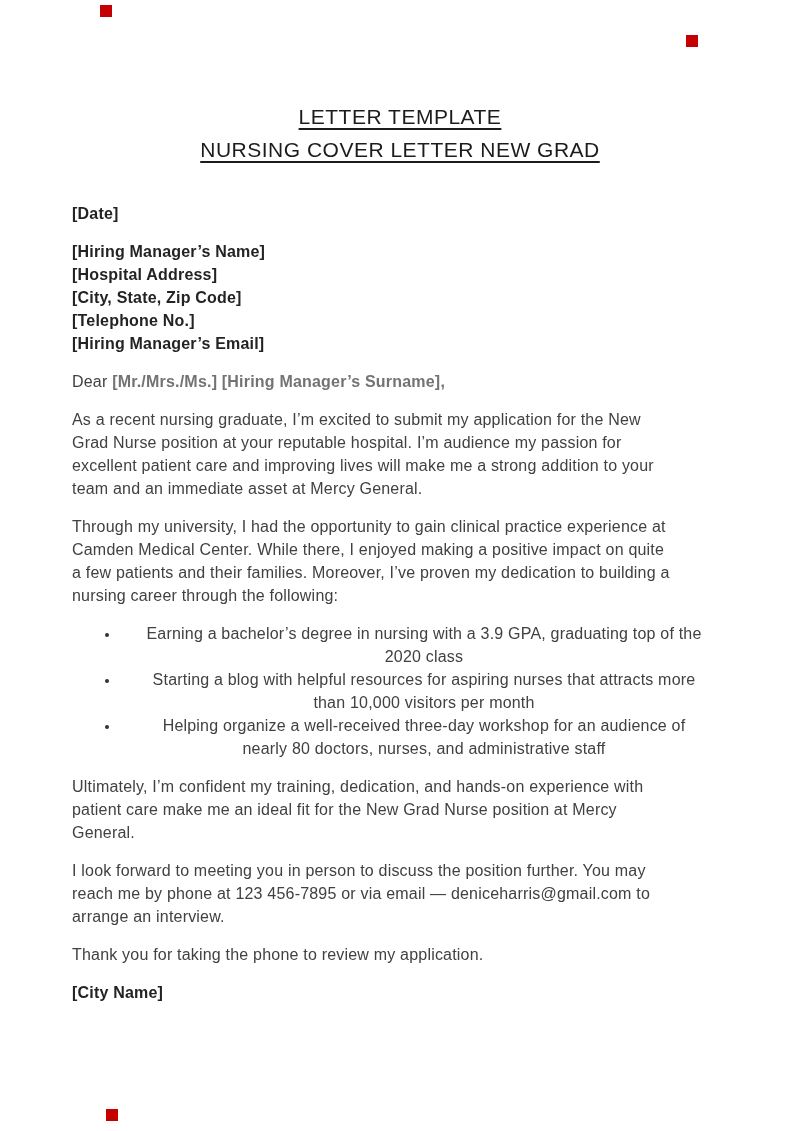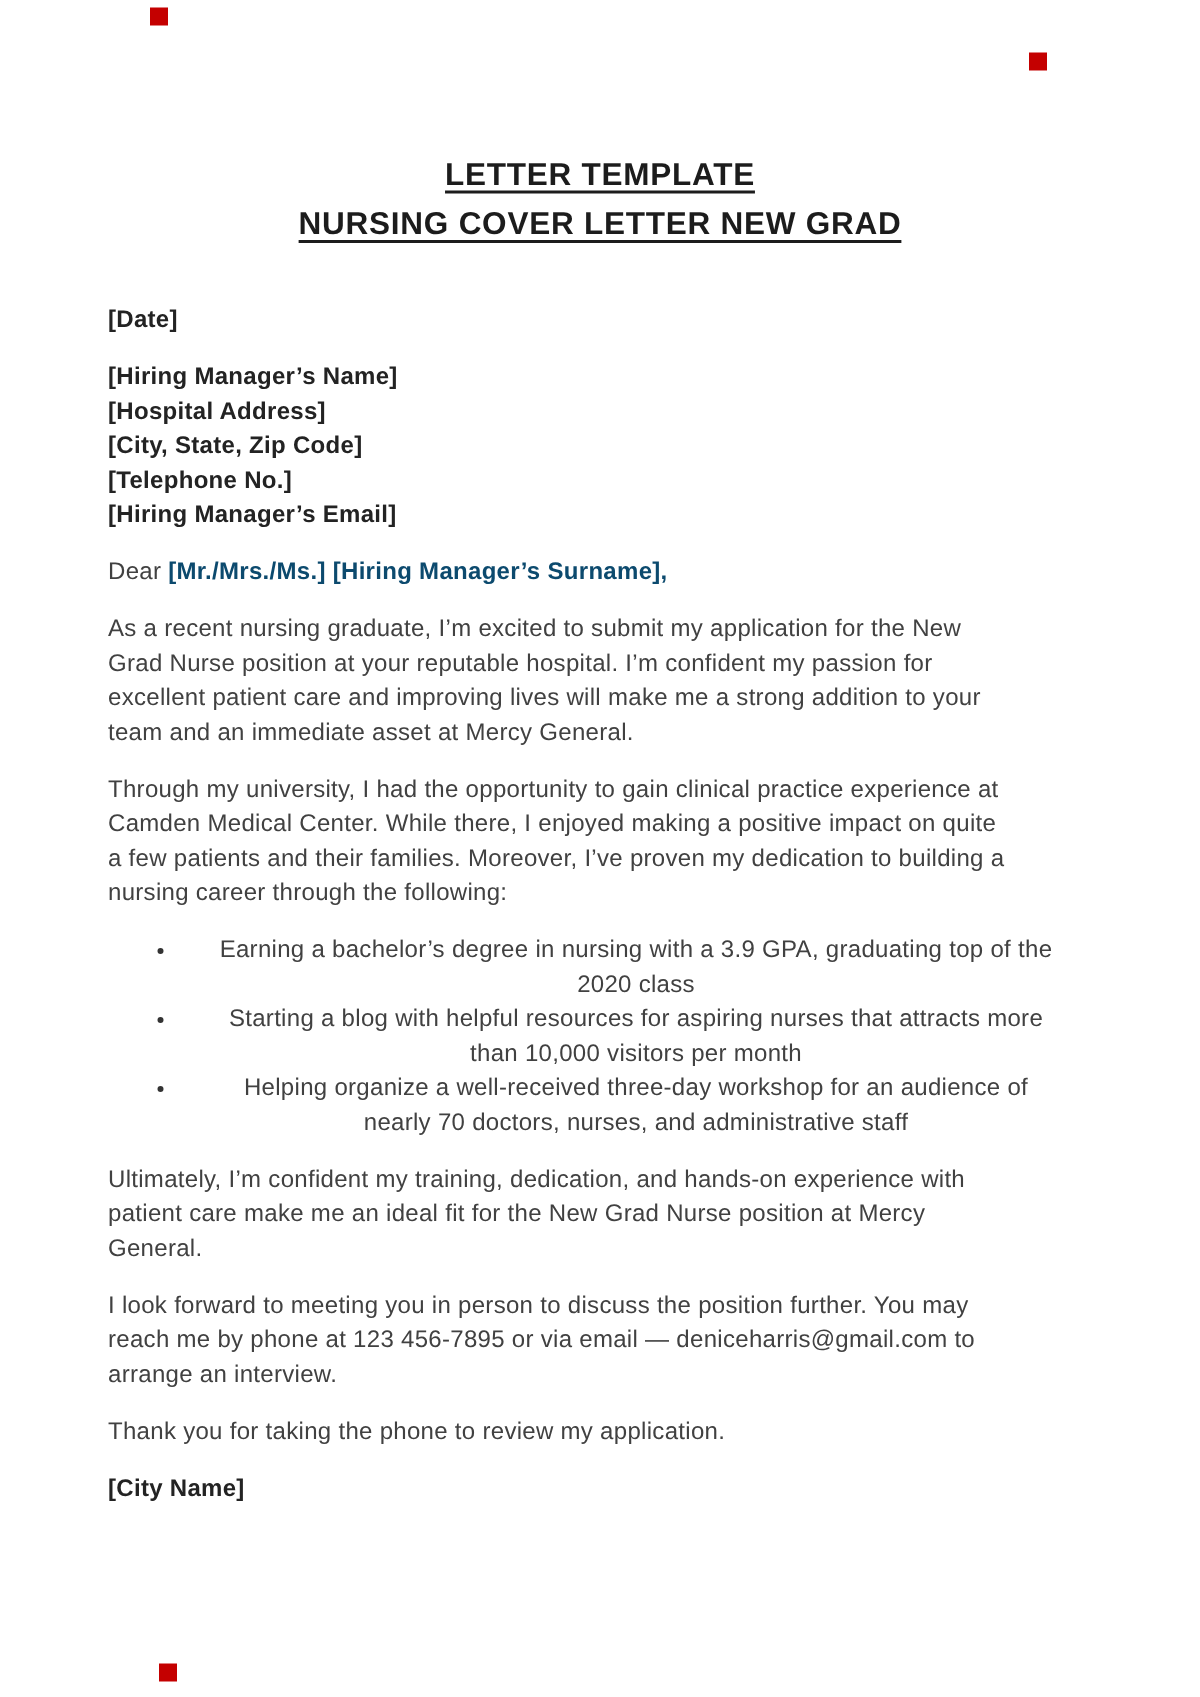--- a/index.html
+++ b/index.html
@@ -17,21 +17,21 @@
     overflow: hidden;
   }
   .content {
     padding: 0 72px;
   }
   .doc-title {
     margin: 100px 0 0 0;
     text-align: center;
     font-size: 21px;
     line-height: 33px;
-    font-weight: 700;
+    font-weight: 400;
     letter-spacing: 0.5px;
     color: #1c1c1c;
   }
   .doc-title .title-line {
     text-decoration: underline;
     text-decoration-thickness: 2px;
     text-underline-offset: 4px;
   }
   .para {
     margin: 0 0 15px 0;
@@ -41,21 +41,21 @@
     white-space: pre-line;
   }
   .date-line {
     margin-top: 36px;
   }
   .bold-block {
     font-weight: 700;
     color: #232323;
   }
   .greeting b {
-    color: #0c4a6e;
+    color: #737373;
   }
   ul.bullet-list {
     margin: 0 0 15px 0;
     padding-left: 48px;
     list-style: disc outside;
     text-align: center;
   }
   ul.bullet-list li {
     font-size: 16px;
     line-height: 23px;
@@ -97,36 +97,36 @@
 
     <p class="para bold-block">[Hiring Manager’s Name]
 [Hospital Address]
 [City, State, Zip Code]
 [Telephone No.]
 [Hiring Manager’s Email]</p>
 
     <p class="para greeting"><span>Dear </span><b>[Mr./Mrs./Ms.] [Hiring Manager’s Surname],</b></p>
 
     <p class="para">As a recent nursing graduate, I’m excited to submit my application for the New
-Grad Nurse position at your reputable hospital. I’m confident my passion for
+Grad Nurse position at your reputable hospital. I’m audience my passion for
 excellent patient care and improving lives will make me a strong addition to your
 team and an immediate asset at Mercy General.</p>
 
     <p class="para">Through my university, I had the opportunity to gain clinical practice experience at
 Camden Medical Center. While there, I enjoyed making a positive impact on quite
 a few patients and their families. Moreover, I’ve proven my dedication to building a
 nursing career through the following:</p>
 
     <ul class="bullet-list">
       <li>Earning a bachelor’s degree in nursing with a 3.9 GPA, graduating top of the
 2020 class</li>
       <li>Starting a blog with helpful resources for aspiring nurses that attracts more
 than 10,000 visitors per month</li>
       <li>Helping organize a well-received three-day workshop for an audience of
-nearly 70 doctors, nurses, and administrative staff</li>
+nearly 80 doctors, nurses, and administrative staff</li>
     </ul>
 
     <p class="para">Ultimately, I’m confident my training, dedication, and hands-on experience with
 patient care make me an ideal fit for the New Grad Nurse position at Mercy
 General.</p>
 
     <p class="para">I look forward to meeting you in person to discuss the position further. You may
 reach me by phone at 123 456-7895 or via email — deniceharris@gmail.com to
 arrange an interview.</p>
 

